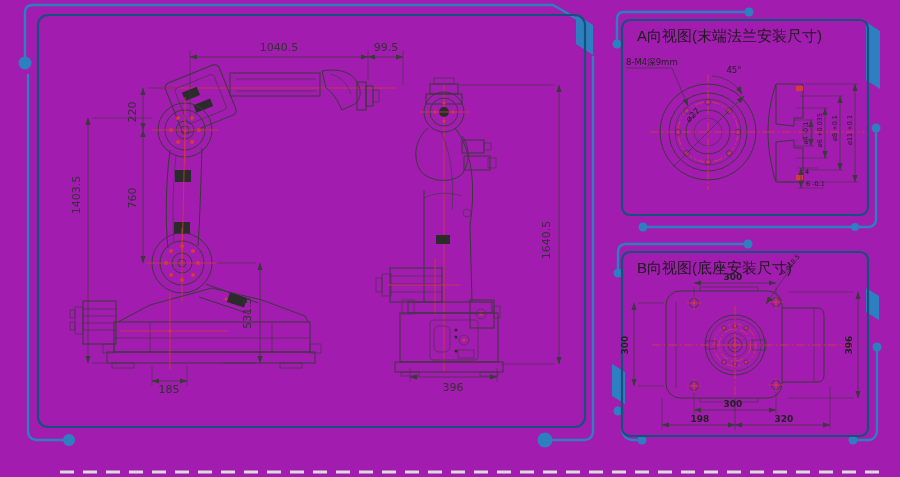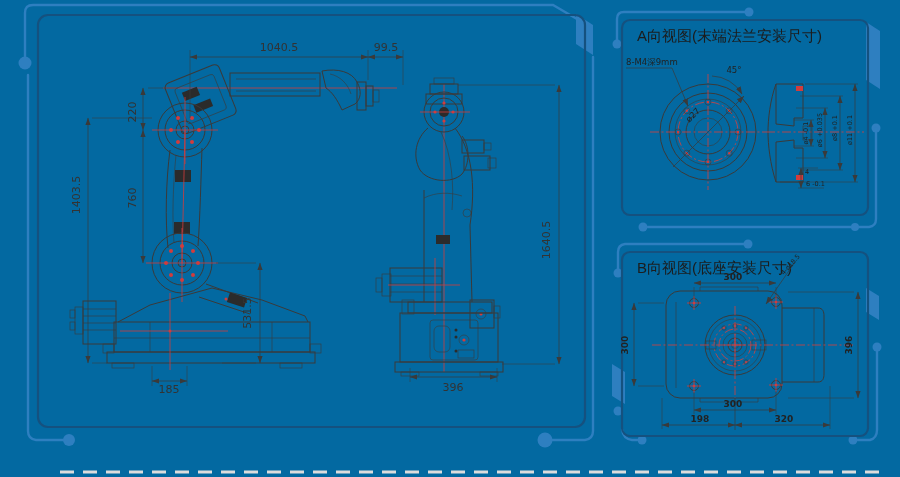--- a/index.html
+++ b/index.html
@@ -1,16 +1,16 @@
 <!DOCTYPE html>
 <html><head>
 <meta charset="utf-8">
 <style>
   html,body{margin:0;padding:0;background:#fff;}
-  #stage{position:relative;width:900px;height:477px;background:#0369a1;overflow:hidden;
+  #stage{position:relative;width:900px;height:477px;background:#a21caf;overflow:hidden;
          font-family:"DejaVu Sans",sans-serif;}
   svg{position:absolute;left:0;top:0;}
   .ln{fill:none;stroke:#3a3a3a;stroke-width:1;}
   .lnt{stroke-width:0.6;}
   .filldark{fill:#2b2b2b;stroke:none;}
   .dim{fill:none;stroke:#3a3a3a;stroke-width:0.7;}
   .ext{fill:none;stroke:#3a3a3a;stroke-width:0.55;}
   .red{stroke:#d23c3c;stroke-width:0.8;fill:none;}
   .redf{fill:#d23c3c;stroke:none;}
   .redc{stroke:#d9403c;stroke-width:0.8;fill:none;stroke-dasharray:9 2.5 2 2.5;}

